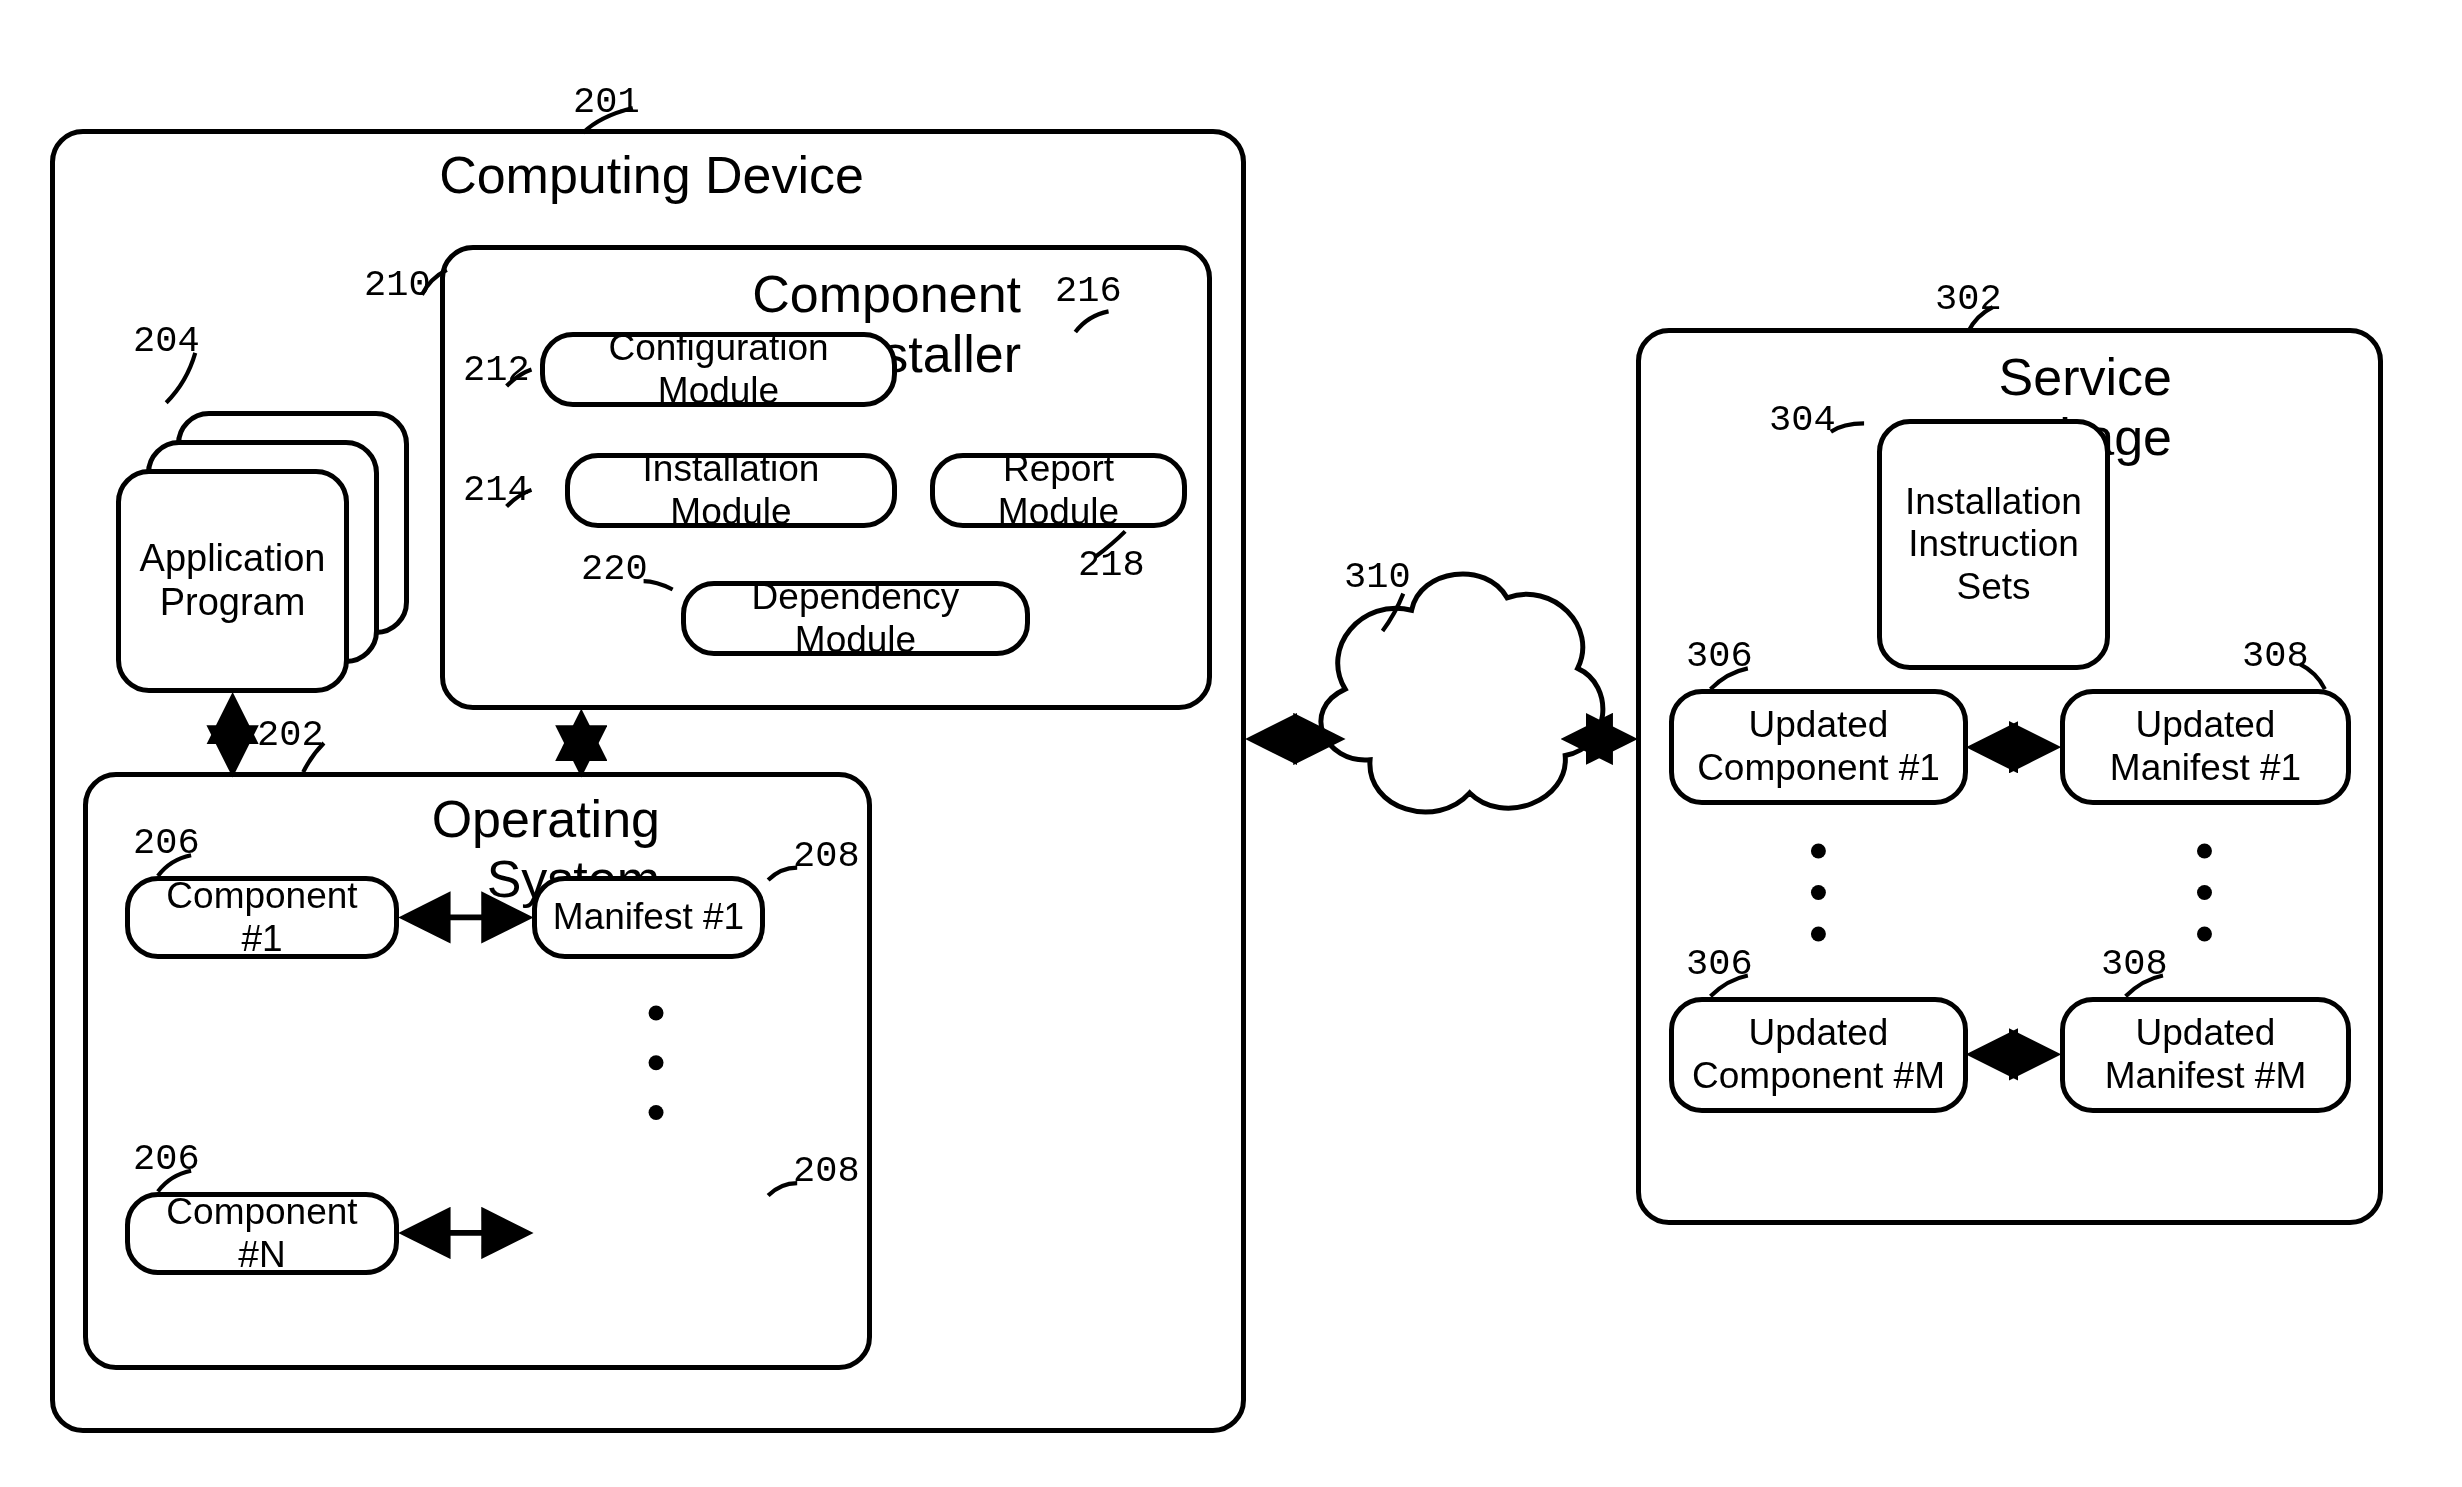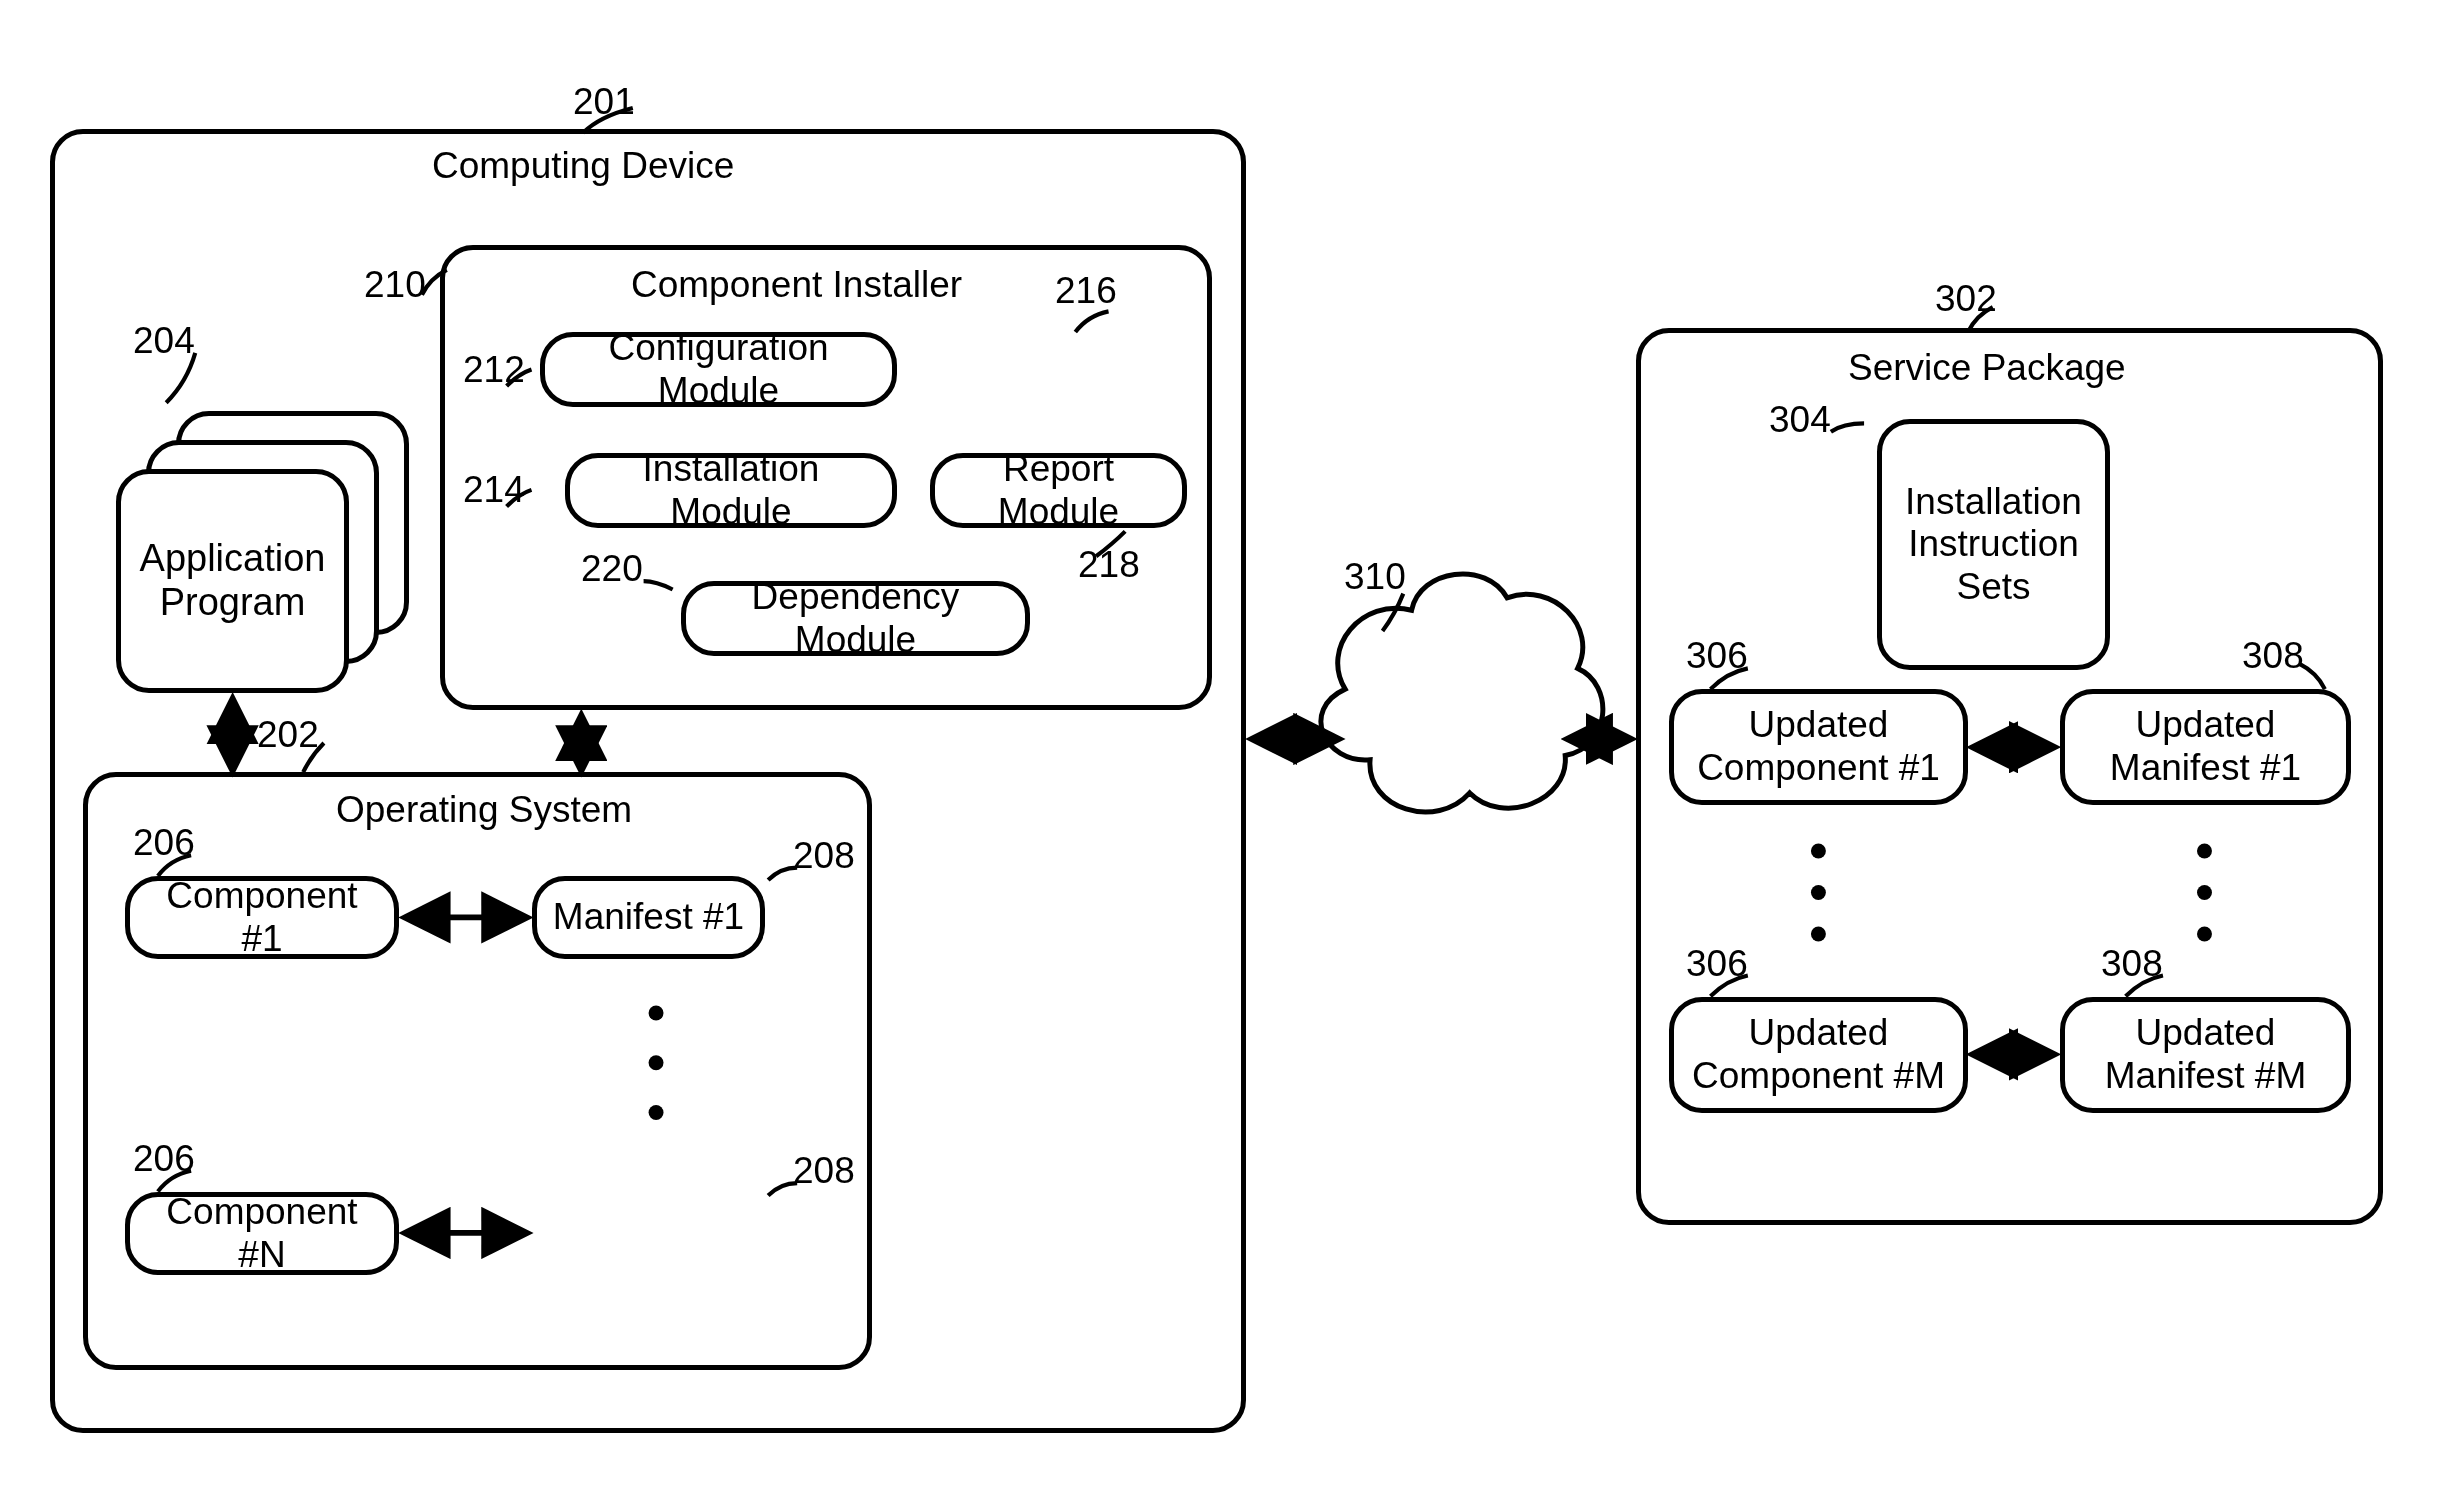--- a/index.html
+++ b/index.html
@@ -32,25 +32,26 @@
     justify-content: center;
     text-align: center;
     font-size: 37px;
     padding: 3.3px 11.6px;
     line-height: 1.15;
   }
   .label {
     position: absolute;
     font-size: 37px;
     white-space: nowrap;
+    font-family: Liberation Mono, monospace;
   }
   .title {
     position: absolute;
-    font-size: 37px;
-    text-align: left;
+    font-size: 52px;
+    text-align: right;
   }
   svg.overlay {
     position: absolute;
     left: 0; top: 0;
     width: 2462px;
     height: 1487px;
     pointer-events: none;
   }
   .stack-card {
     position: absolute;

